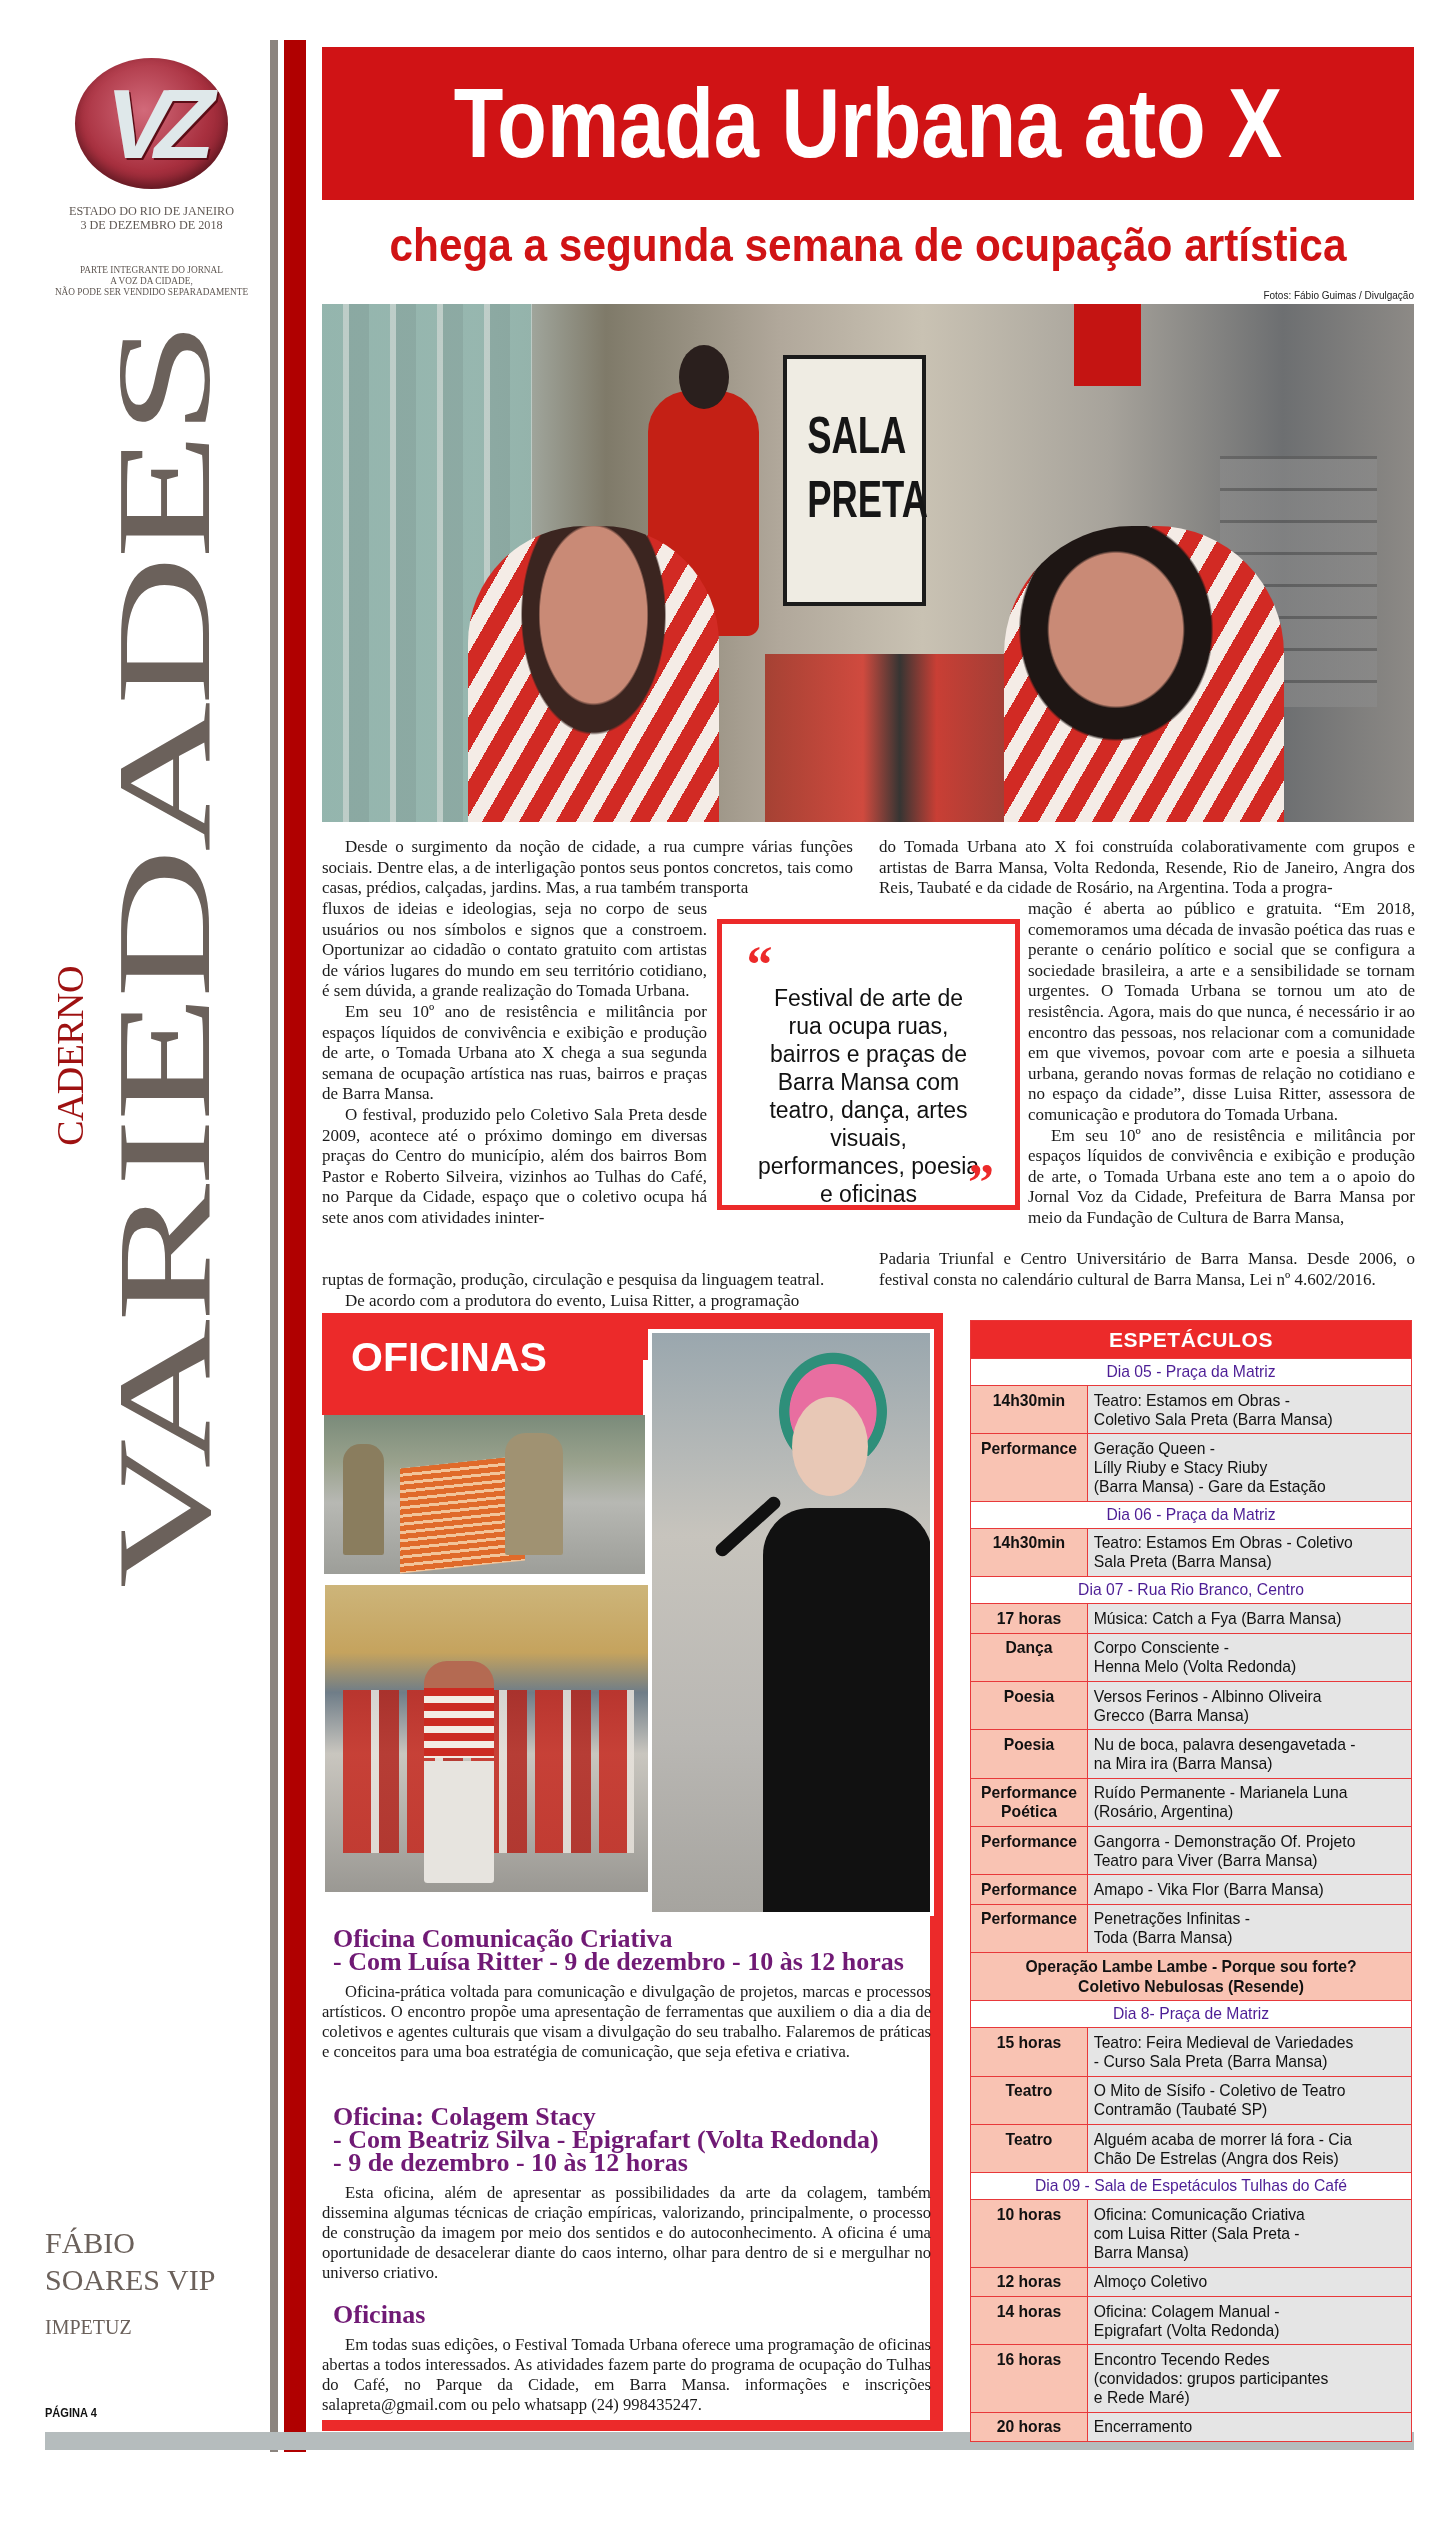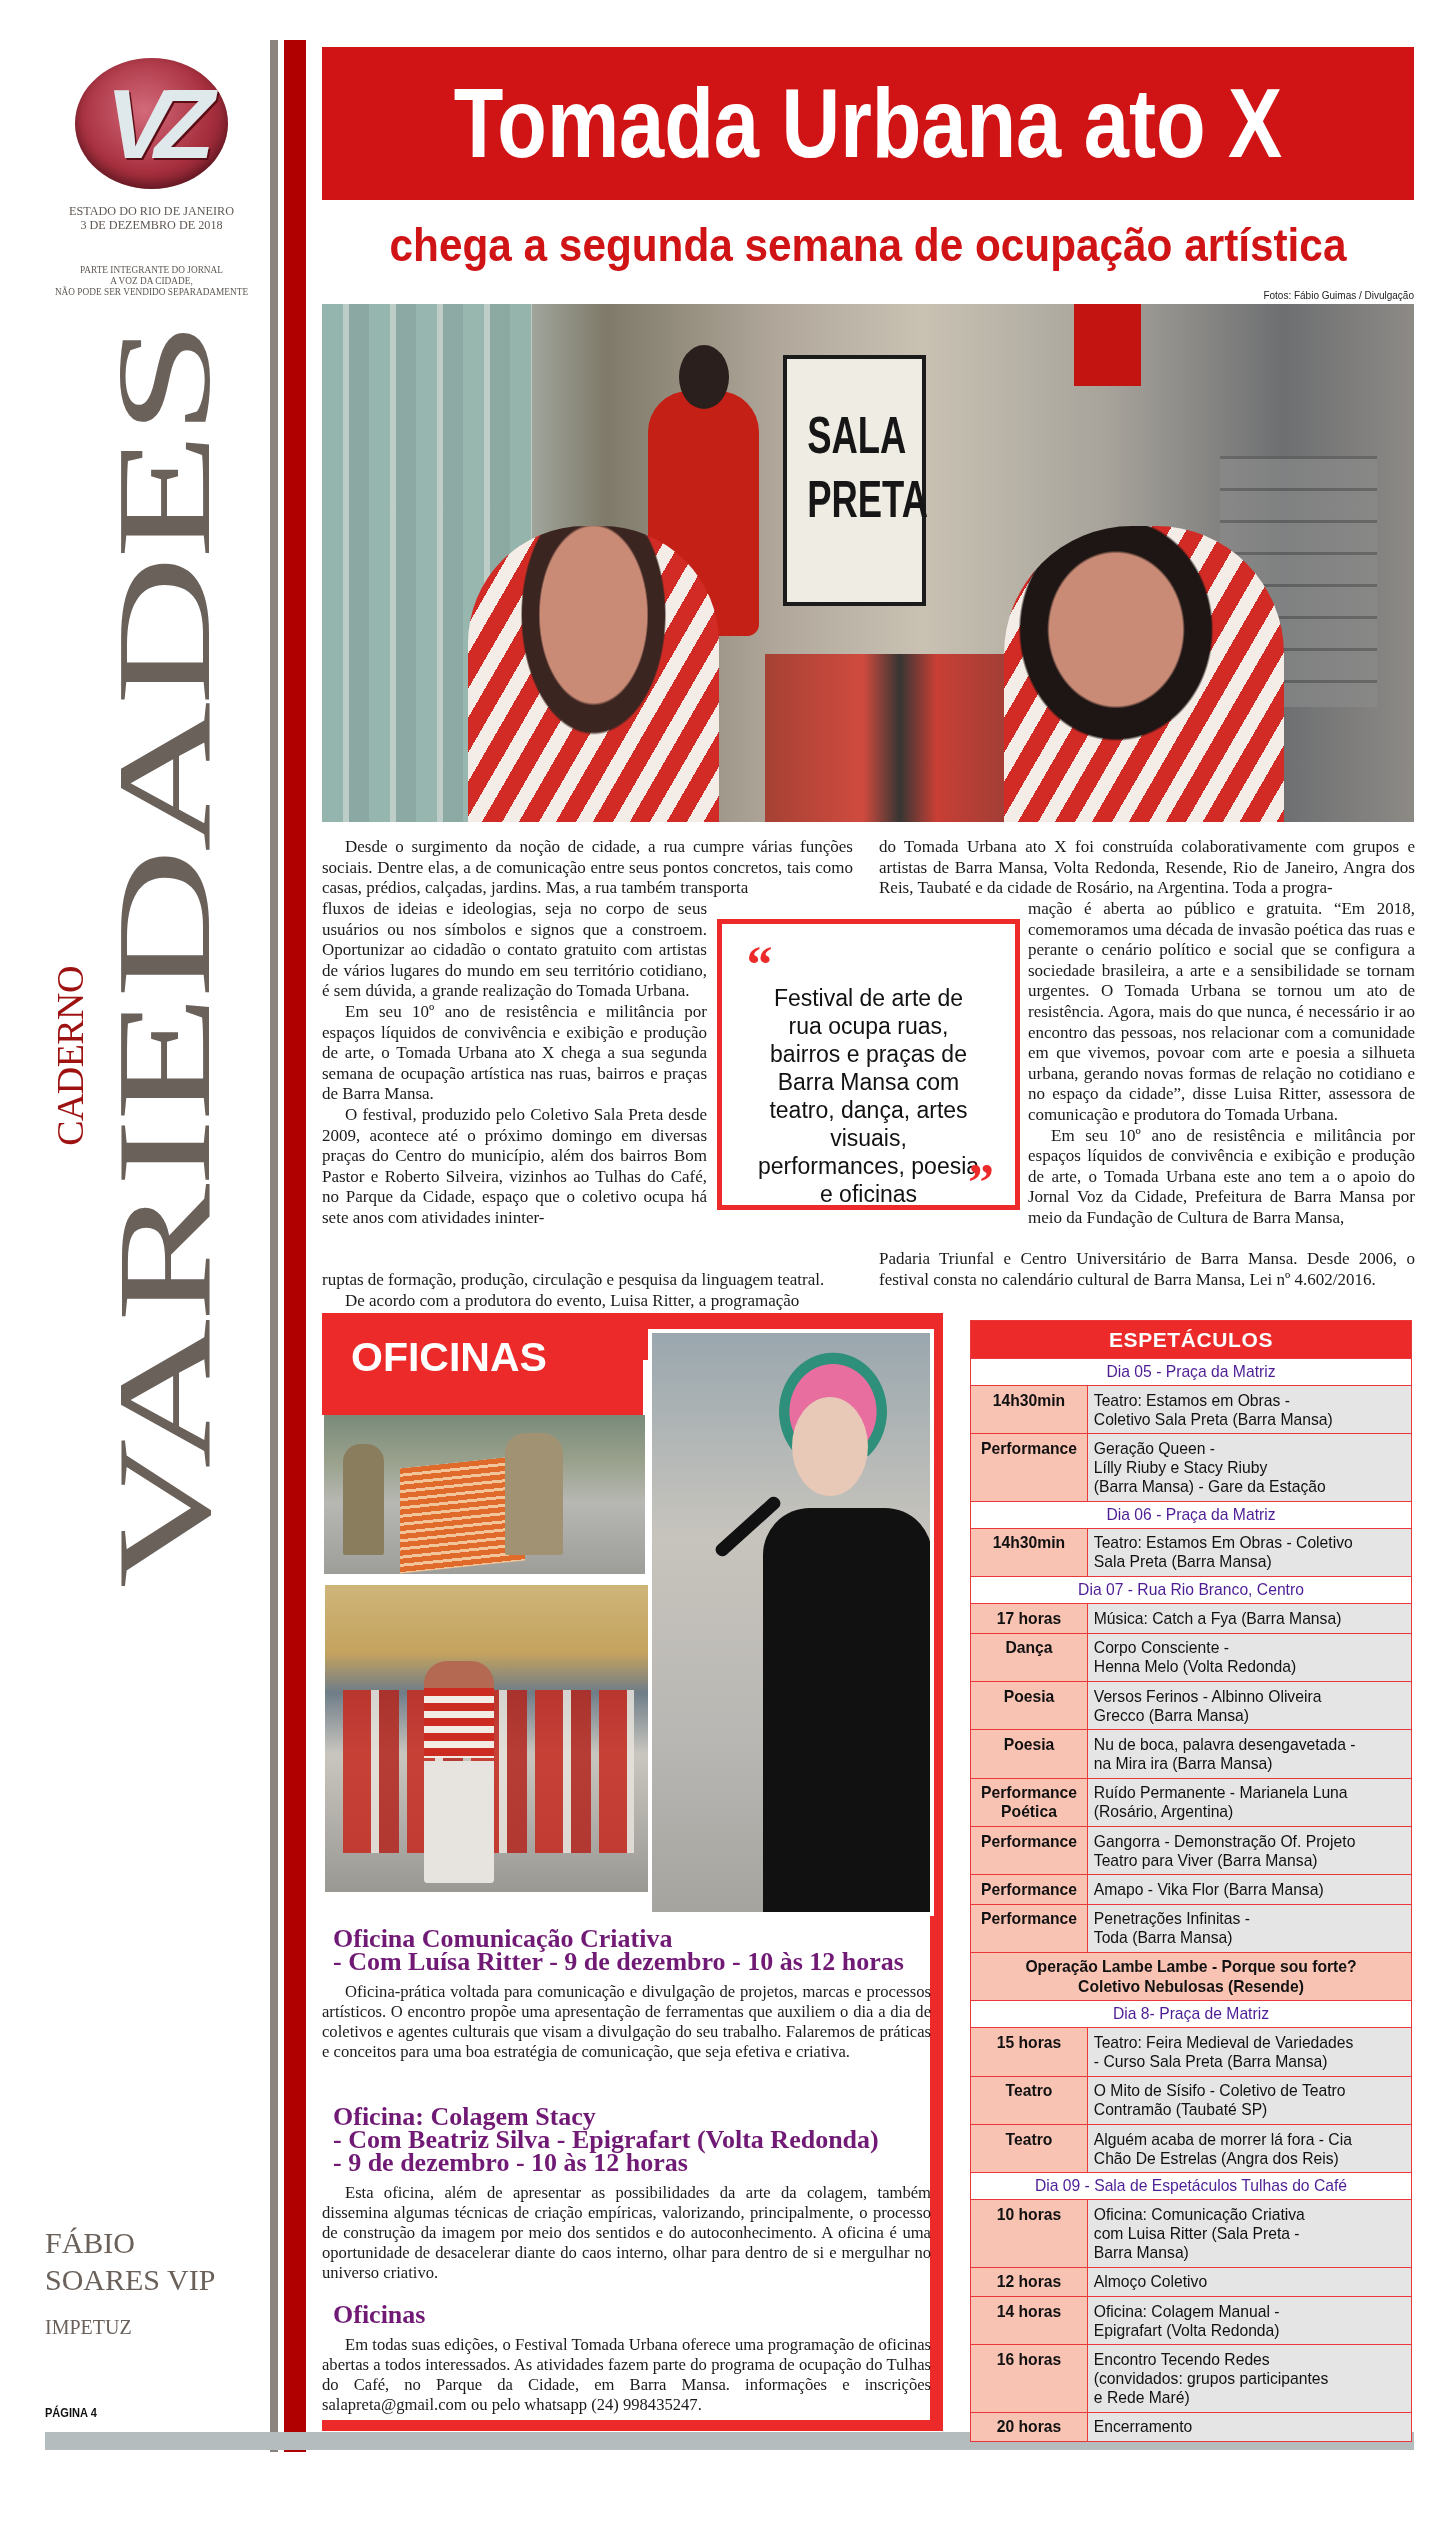--- a/index.html
+++ b/index.html
@@ -173,21 +173,21 @@
   <div class="sign">
     <span style="top:47px">SALA</span>
     <span style="top:111px">PRETA</span>
   </div>
   <div class="crowd"></div>
   <div class="man-l"></div>
   <div class="man-r"></div>
 </div>
 
 <div class="body-text col-a-top">
-  <p>Desde o surgimento da noção de cidade, a rua cumpre várias funções sociais. Dentre elas, a de comunicação entre seus pontos concretos, tais como casas, prédios, calçadas, jardins. Mas, a rua também transporta</p>
+  <p>Desde o surgimento da noção de cidade, a rua cumpre várias funções sociais. Dentre elas, a de interligação pontos seus pontos concretos, tais como casas, prédios, calçadas, jardins. Mas, a rua também transporta</p>
 </div>
 <div class="body-text col-a-mid">
   <p class="cont">fluxos de ideias e ideologias, seja no corpo de seus usuários ou nos símbolos e signos que a constroem. Oportunizar ao cidadão o contato gratuito com artistas de vários lugares do mundo em seu território cotidiano, é sem dúvida, a grande realização do Tomada Urbana.</p>
   <p>Em seu 10º ano de resistência e militância por espaços líquidos de convivência e exibição e produção de arte, o Tomada Urbana ato X chega a sua segunda semana de ocupação artística nas ruas, bairros e praças de Barra Mansa.</p>
   <p>O festival, produzido pelo Coletivo Sala Preta desde 2009, acontece até o próximo domingo em diversas praças do Centro do município, além dos bairros Bom Pastor e Roberto Silveira, vizinhos ao Tulhas do Café, no Parque da Cidade, espaço que o coletivo ocupa há sete anos com atividades ininter-</p>
 </div>
 <div class="body-text col-a-bot">
   <p class="cont">ruptas de formação, produção, circulação e pesquisa da linguagem teatral.</p>
   <p>De acordo com a produtora do evento, Luisa Ritter, a programação</p>
 </div>

